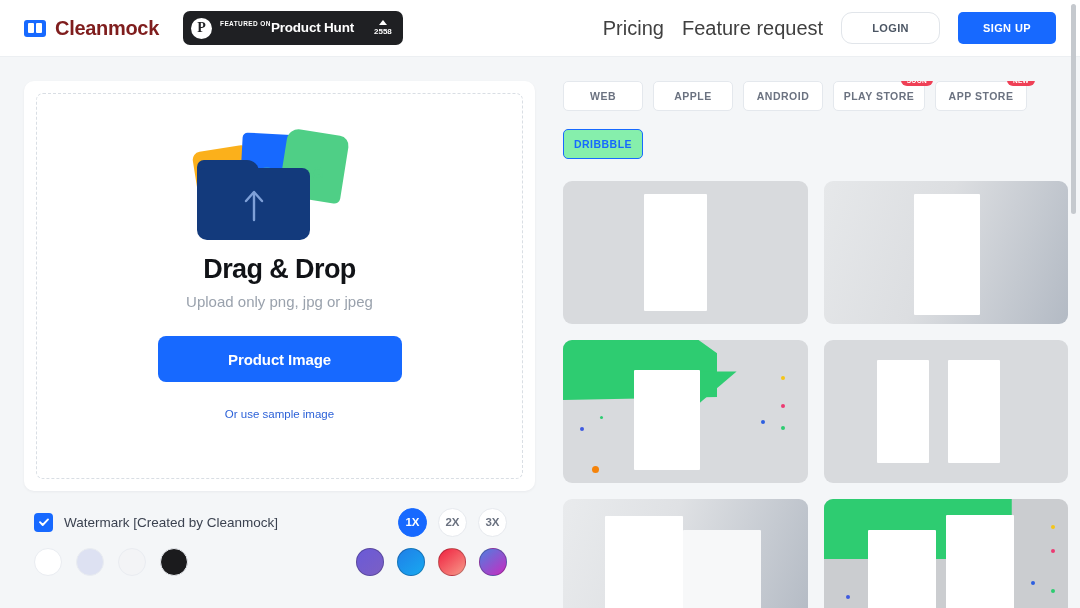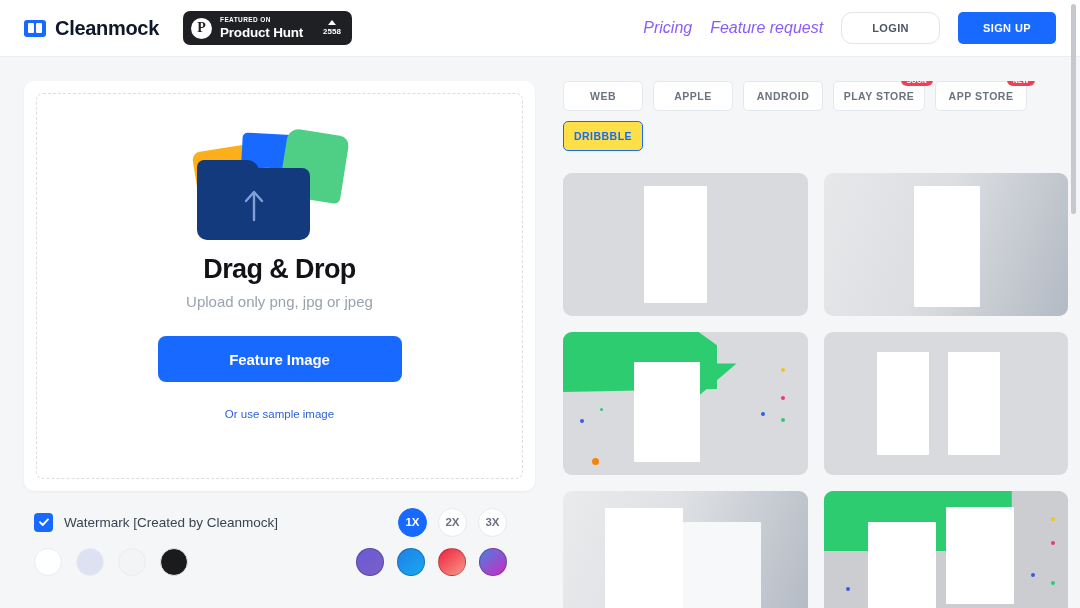--- a/index.html
+++ b/index.html
@@ -23,55 +23,55 @@
   .brand { display: flex; align-items: center; gap: 9px; }
   .brand-mark {
     width: 22px; height: 17px;
     background: #1769ff;
     border-radius: 3px;
     display: flex; align-items: center; justify-content: center;
     gap: 2px;
   }
   .brand-mark i { display:block; width: 6px; height: 10px; background:#fff; border-radius:1px; }
   .brand-name {
-    font-size: 20px; font-weight: bold; color: #0f172a;
+    font-size: 20px; font-weight: bold; color: #7f1d1d;
     letter-spacing: -0.3px;
   }
 
   .ph-badge {
     margin-left: 24px;
     height: 34px;
     background: #1f2023;
     border-radius: 7px;
     display: flex; align-items: center;
     padding: 0 11px 0 8px;
     gap: 8px;
   }
   .ph-p {
     width: 21px; height: 21px; border-radius: 50%;
     background: #fff; color: #1f2023;
     font-size: 14px; font-weight: bold;
     display:flex; align-items:center; justify-content:center;
     font-family: "Liberation Serif", serif;
   }
-  .ph-text { display:flex; flex-direction:column; justify-content:center; line-height:1; }
+  .ph-text { display:flex; flex-direction:row; justify-content:center; line-height:1; }
   .ph-sub { font-size: 6.5px; color:#fff; font-weight:bold; letter-spacing:0.4px; margin-bottom:2px;}
   .ph-title { font-size: 13.5px; color:#fff; font-weight:bold; letter-spacing:-0.2px; }
   .ph-votes { display:flex; flex-direction:column; align-items:center; margin-left:12px; line-height:1;}
   .ph-tri {
     width:0;height:0;border-left:4.5px solid transparent;border-right:4.5px solid transparent;
     border-bottom:5.5px solid #fff; margin-bottom:3px;
   }
   .ph-num { font-size:8px; color:#fff; font-weight:bold; }
 
   .header-right {
     margin-left: auto;
     display: flex; align-items: center; gap: 18px;
   }
-  .nav-link { font-size: 16px; color: #8b5cf6; text-decoration: none; font-style: italic; }
+  .nav-link { font-size: 20px; color: #404040; text-decoration: none; }
   .btn-login {
     font-size: 11px; font-weight: bold; color:#4b5563;
     letter-spacing: 0.4px;
     background:#fff; border:1px solid #e1e5ea; border-radius:11px;
     padding: 9px 30px;
   }
   .btn-signup {
     font-size: 11px; font-weight: bold; color:#fff;
     letter-spacing: 0.4px;
     background:#1769ff; border:none; border-radius:5px;
@@ -190,21 +190,21 @@
     padding-right: 12px;
     overflow: hidden;
   }
   .tabs { display:flex; flex-wrap:wrap; gap: 10px; margin-bottom: 22px; }
   .tab {
     position:relative;
     background:#fff; border:1px solid #e4e8ed; border-radius:5px;
     font-size:10.5px; font-weight:bold; letter-spacing:0.5px; color:#6b7280;
     padding: 8px 0; min-width: 80px; text-align:center; cursor:pointer;
   }
-  .tab.active { border-color:#1769ff; color:#1769ff; background:#fde047; }
+  .tab.active { border-color:#1769ff; color:#1769ff; background:#86efac;margin-top:8px; }
   .tab-badge {
     position:absolute; top:-8px; right:-9px;
     background:#ef4056; color:#fff;
     font-size:6.5px; font-weight:bold; letter-spacing:0.3px;
     padding: 2.5px 6px; border-radius:9px;
   }
 
   .thumb-grid {
     display:grid; grid-template-columns: 1fr 1fr; gap: 16px;
   }
@@ -269,21 +269,21 @@
           <div class="folder-tab"></div>
           <div class="folder-body"></div>
           <svg class="folder-arrow" width="22" height="34" viewBox="0 0 22 34">
             <path d="M11 32 L11 5" stroke="#7fa0d8" stroke-width="2.4" fill="none" stroke-linecap="round"></path>
             <path d="M3 13 L11 4 L19 13" stroke="#7fa0d8" stroke-width="2.4" fill="none" stroke-linecap="round" stroke-linejoin="round"></path>
           </svg>
         </div>
 
         <div class="dz-title">Drag &amp; Drop</div>
         <div class="dz-sub">Upload only png, jpg or jpeg</div>
-        <button class="btn-upload">Feature Image</button>
+        <button class="btn-upload">Product Image</button>
         <a class="sample-link" href="#">Or use sample image</a>
       </div>
     </div>
 
     <div class="options">
 
       <div class="opt-row">
         <span class="checkbox">
           <svg width="12" height="12" viewBox="0 0 12 12">
             <path d="M2 6.2 L4.7 9 L10 3.4" stroke="#fff" stroke-width="1.9" fill="none" stroke-linecap="round" stroke-linejoin="round"></path>

